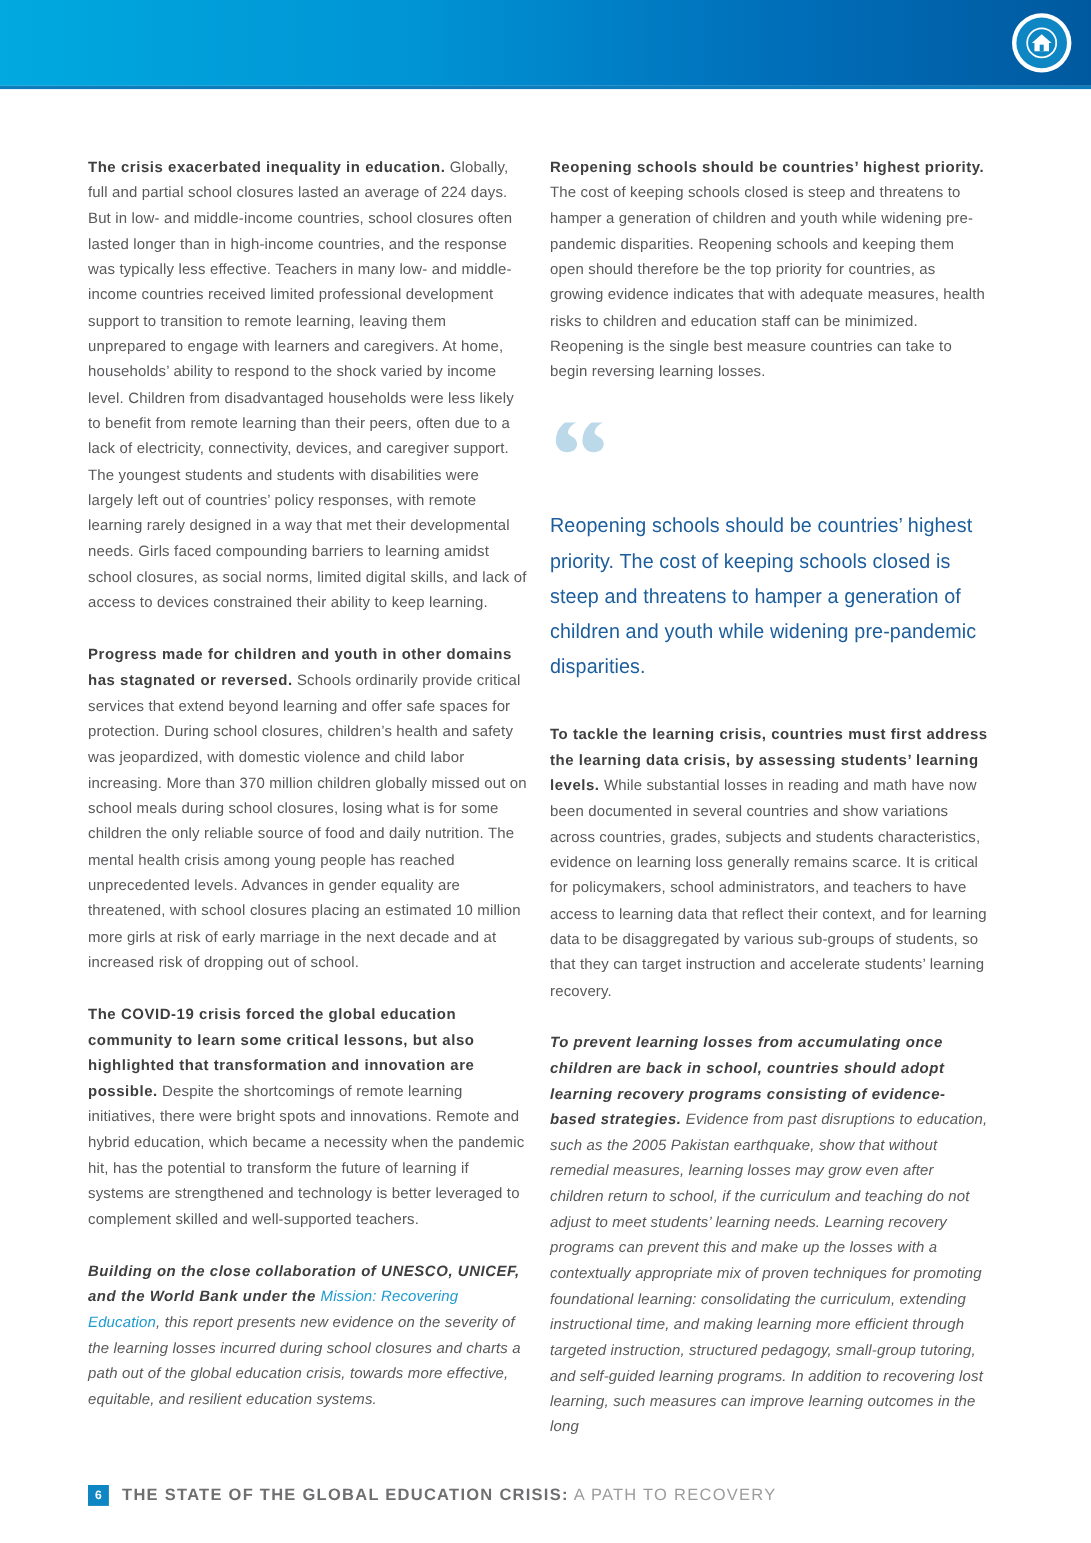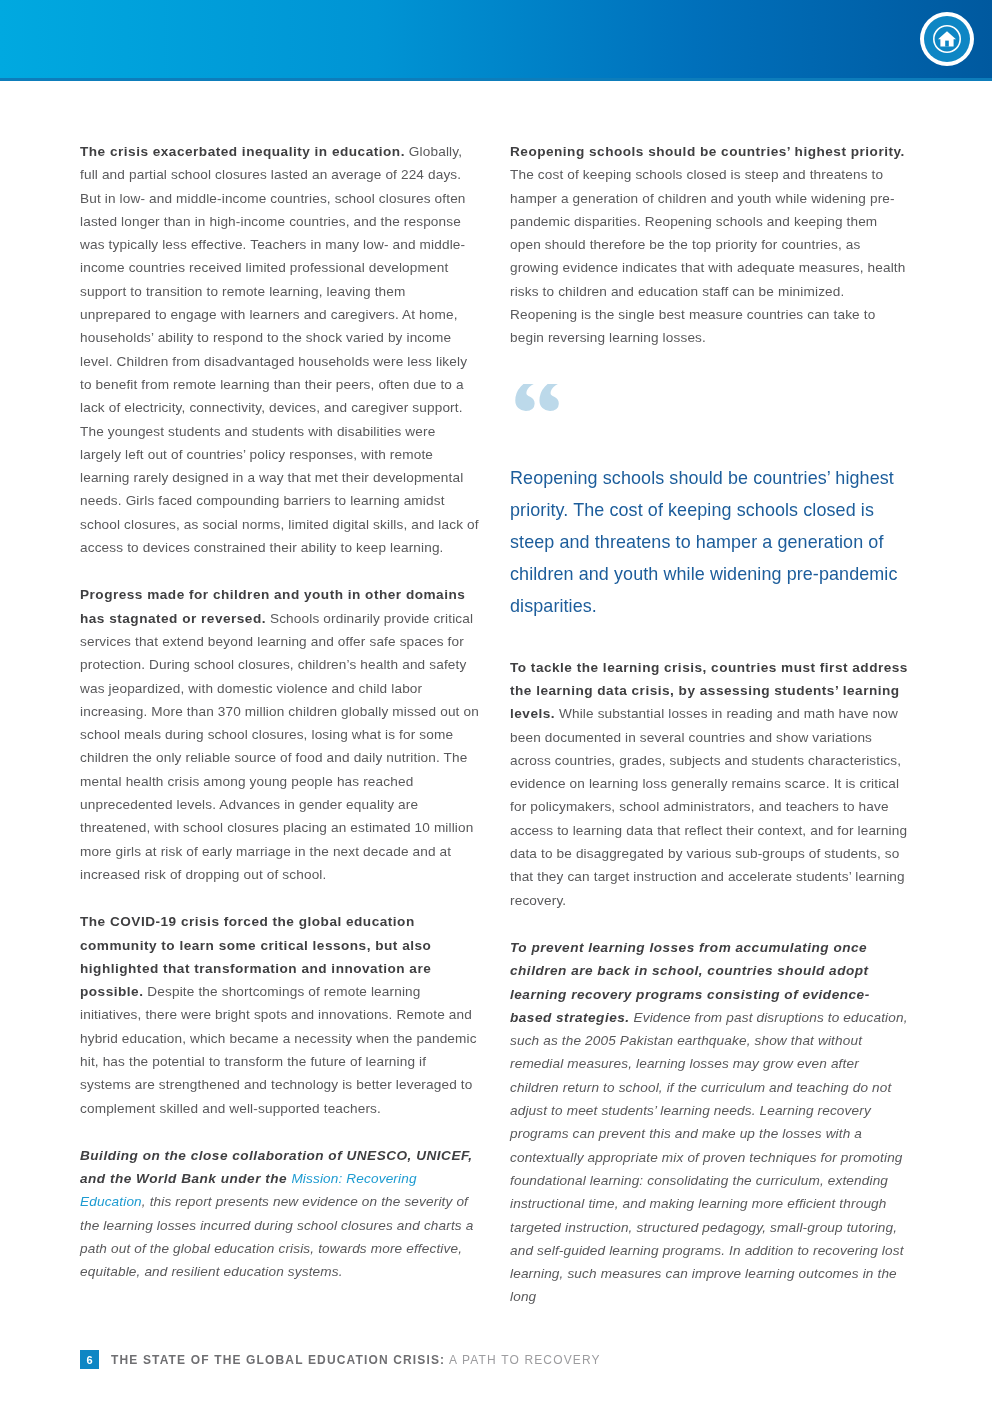--- a/index.html
+++ b/index.html
@@ -50,21 +50,21 @@
 
   
   .page {
     position: absolute;
     top: 140px;
     left: 0;
     width: 992px;
   }
   .cols {
     display: flex;
-    gap: 30px;
+    gap: 20px;
     padding: 0 80px;
   }
   .col { width: 400px; }
 
   p {
     margin: 0 0 24px 0;
     font-size: 13.6px;
     line-height: 23.3px;
     color: #59595b;
     letter-spacing: 0.15px;
@@ -120,21 +120,21 @@
     width: 19px; height: 19px;
     background: #0e86c4;
     color: #ffffff;
     font-size: 11px;
     font-weight: bold;
     display: flex;
     align-items: center;
     justify-content: center;
   }
   .footer-text {
-    font-size: 12px;
+    font-size: 15px;
     letter-spacing: 1.15px;
     color: #8d8d90;
     text-transform: uppercase;
   }
   .footer-text b { color: #6f6f72; font-weight: bold; }
   .footer-text span.light { color: #9c9c9f; }
 </style>
 </head>
 <body>
 

